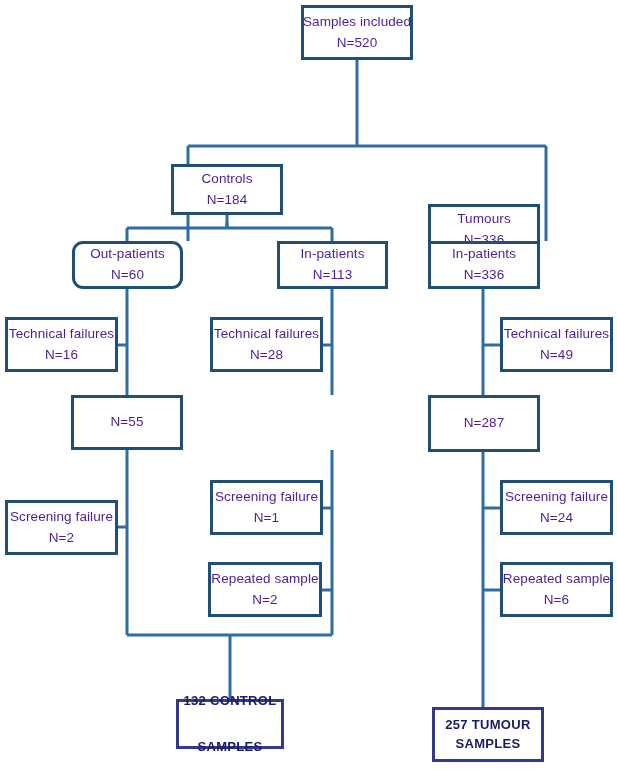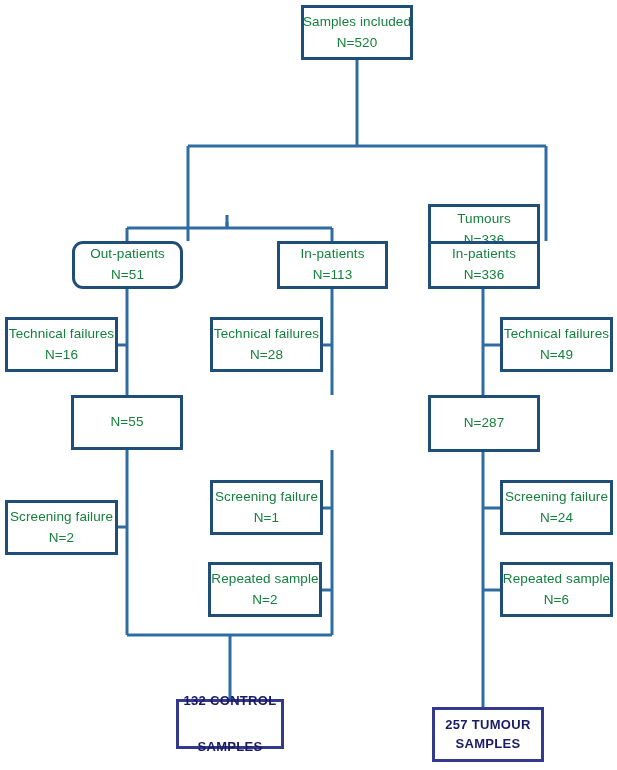--- a/index.html
+++ b/index.html
@@ -24,21 +24,21 @@
   }
   .node {
     position: absolute;
     box-sizing: border-box;
     background: #ffffff;
     border: 3px solid #1F4E79;
     display: flex;
     flex-direction: column;
     align-items: center;
     justify-content: center;
-    color: #15803d;
+    color: #4c1d95;
     font-size: 13.5px;
     line-height: 1.55;
     text-align: center;
     letter-spacing: 0.1px;
     z-index: 2;
   }
   .node .l1, .node .l2 { display: block; white-space: nowrap; }
   .node.terminal {
     border: 3px solid #33398C;
     font-weight: bold;
@@ -90,28 +90,32 @@
       <path d="M483,508 L501,508"></path>
       <path d="M483,590 L501,590"></path>
     </g>
   </svg>
 
   <div class="node" style="left:301px; top:5px; width:112px; height:55px;">
     <span class="l1">Samples included</span>
     <span class="l2">N=520</span>
   </div>
 
+  <div class="node" style="left:171px; top:164px; width:112px; height:51px;">
+    <span class="l1">Controls</span>
+    <span class="l2">N=184</span>
+  </div>
   <div class="node" style="left:428px; top:164px; width:112px; height:51px;margin-top:40px;">
     <span class="l1">Tumours</span>
     <span class="l2">N=336</span>
   </div>
 
   <div class="node" style="left:72px; top:241px; width:111px; height:48px;border-radius:11px;">
     <span class="l1">Out-patients</span>
-    <span class="l2">N=51</span>
+    <span class="l2">N=60</span>
   </div>
   <div class="node" style="left:277px; top:241px; width:111px; height:48px;">
     <span class="l1">In-patients</span>
     <span class="l2">N=113</span>
   </div>
   <div class="node" style="left:428px; top:241px; width:112px; height:48px;">
     <span class="l1">In-patients</span>
     <span class="l2">N=336</span>
   </div>
 

